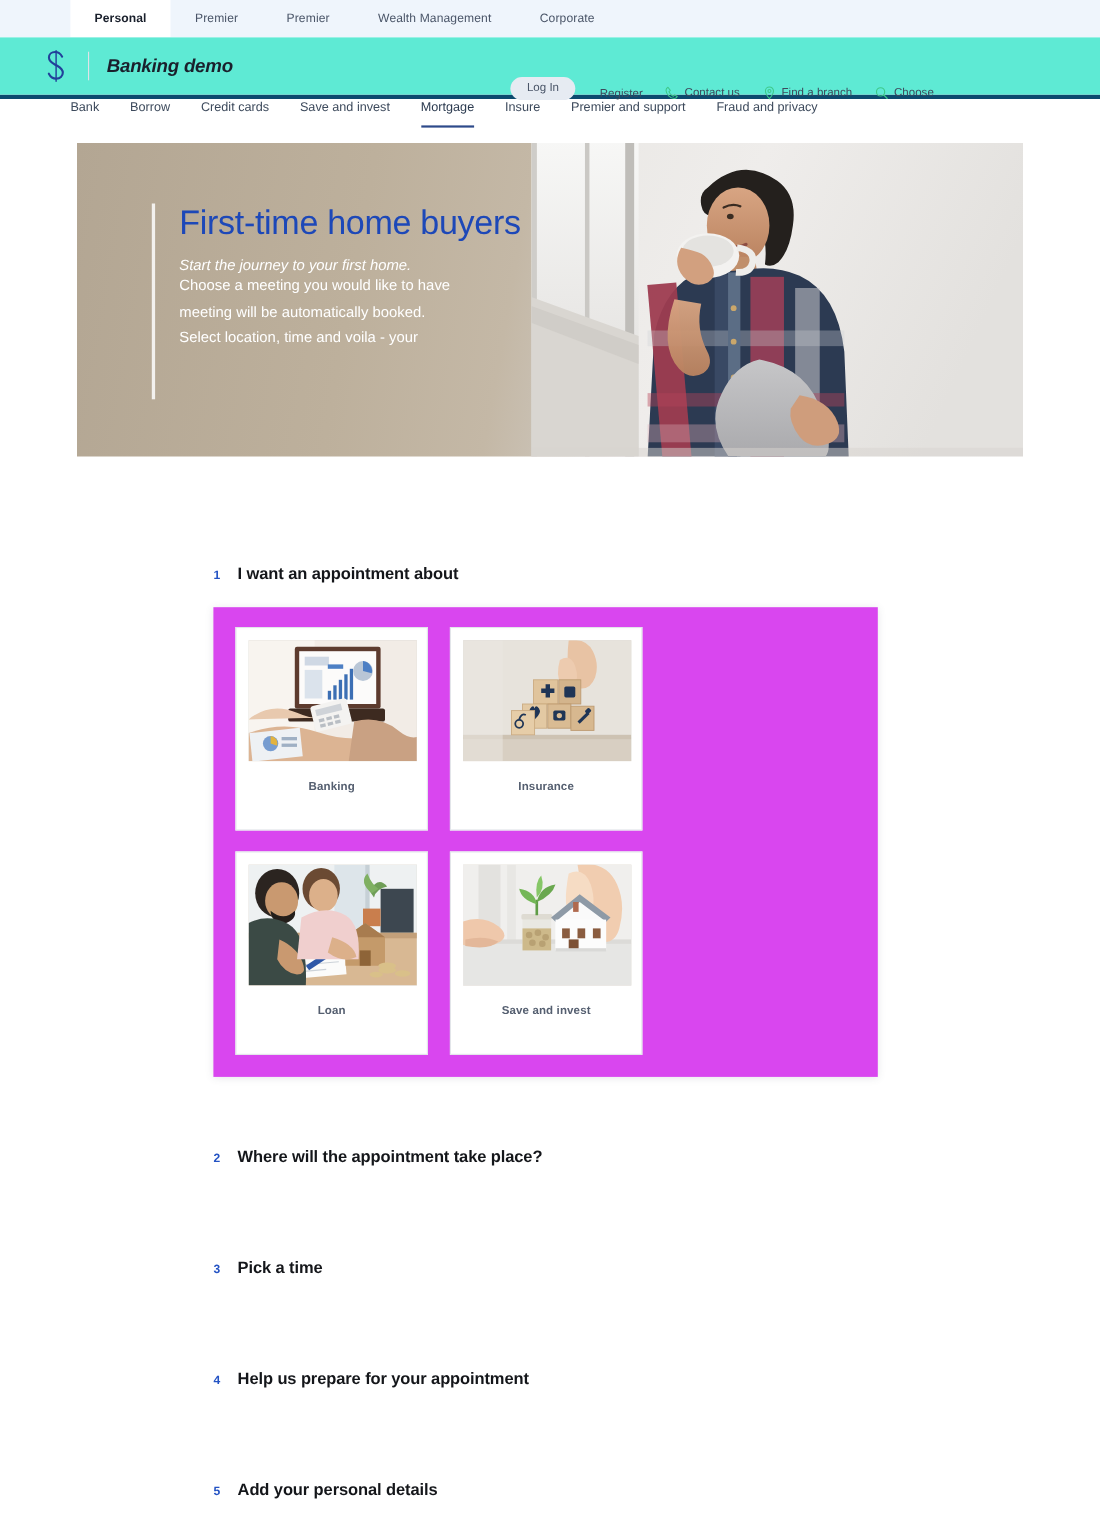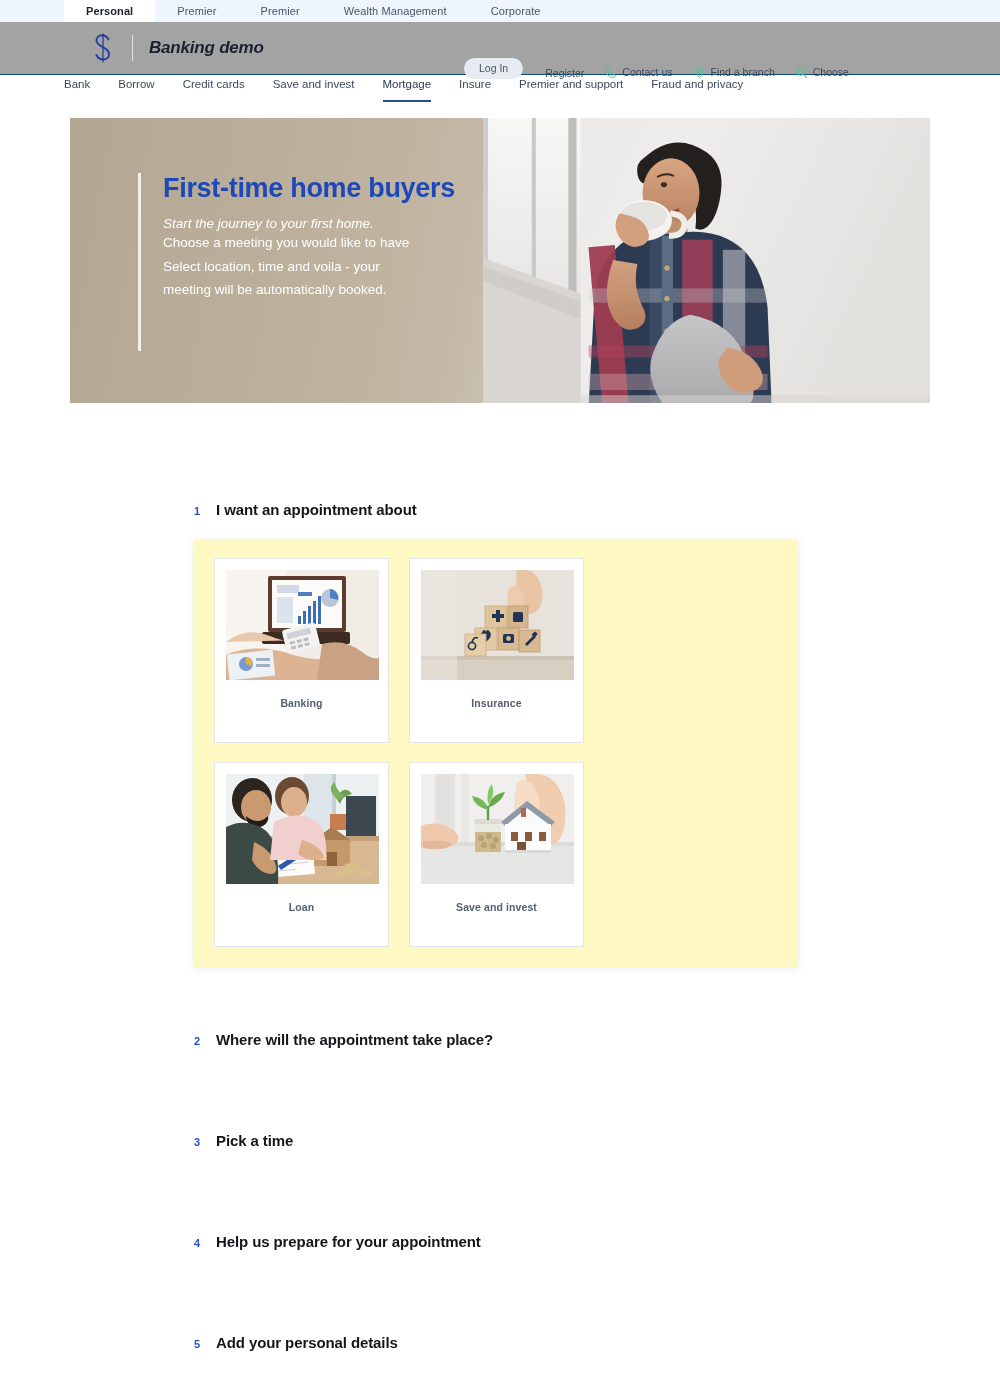--- a/index.html
+++ b/index.html
@@ -7,21 +7,21 @@
     width: 1000px;
     height: 1379px;
     background: #ffffff;
     font-family: "Liberation Sans", sans-serif;
     -webkit-font-smoothing: antialiased;
     overflow: hidden;
   }
 
   
   .segment-bar {
-    height: 22px;
+    height: 34px;
     background: #eff5fc;
     display: flex;
     align-items: stretch;
     padding-left: 64px;
     font-size: 11px;
   }
   .segment-item {
     display: flex;
     align-items: center;
     padding: 0 22px;
@@ -33,24 +33,24 @@
   }
   .segment-item.active {
     background: #ffffff;
     color: #1a202c;
     font-weight: bold;
   }
 
   
   .masthead {
     height: 52px;
-    background: #a3a3a3;
+    background: #5eead4;
     display: flex;
     align-items: center;
-    padding-left: 88px;
+    padding-left: 36px;
     padding-right: 200px;
     position: relative;
   }
   .brand {
     display: flex;
     align-items: center;
     height: 34px;
   }
   .logo-mark {
     width: 30px;
@@ -110,25 +110,25 @@
     display: inline-flex;
     align-items: center;
     justify-content: center;
     width: 13px;
     height: 13px;
   }
 
   
   .mainnav-wrap {
     background: #ffffff;
-    border-top: 1px solid #0c4a6e;
+    border-top: 4px solid #0c4a6e;
     padding-left: 64px;
     height: 32px;
     display: flex;
-    align-items: flex-end;
+    align-items: center;
   }
   .mainnav {
     display: flex;
     align-items: flex-start;
     gap: 0;
     height: 32px;
   }
   .nav-item {
     font-size: 11.5px;
     color: #3d4a5c;
@@ -161,22 +161,22 @@
   }
   .hero-text {
     position: absolute;
     left: 68px;
     top: 55px;
     padding-left: 22px;
     border-left: 3px solid #f3f1ee;
     height: 178px;
   }
   .hero-title {
-    font-size: 27px;
-    font-weight: bold;
+    font-size: 31px;
+    font-weight: normal;
     color: #1d48b8;
     letter-spacing: -0.3px;
     margin-bottom: 12px;
   }
   .hero-sub {
     font-size: 13.5px;
     font-style: italic;
     color: #ffffff;
   }
   .hero-body-line {
@@ -205,21 +205,21 @@
   .step-title {
     font-size: 15px;
     font-weight: bold;
     color: #14161a;
     letter-spacing: -0.1px;
   }
 
   .cards-panel {
     margin: 22px 0 0 194px;
     width: 604px;
-    background: #fef9c3;
+    background: #d946ef;
     box-shadow: 0 1px 7px rgba(70,80,95,0.13);
     padding: 18px 20px 20px 20px;
     display: flex;
     flex-wrap: wrap;
     gap: 19px 20px;
     align-items: flex-end;
   }
   .card {
     width: 175px;
     background: #ffffff;
@@ -400,22 +400,22 @@
 
       <path d="M240 228 q26 4 34 24 q5 14 -8 19 q-16 6 -26 -6 q-10 -13 -8 -25z" fill="#cf9d7c"></path>
       <rect x="0" y="275" width="440" height="10" fill="#d7d4d0" opacity="0.5"></rect>
     </svg>
   </div>
 
   <div class="hero-text">
     <div class="hero-title">First-time home buyers</div>
     <div class="hero-sub">Start the journey to your first home.</div>
     <div class="hero-body-line">Choose a meeting you would like to have</div>
+    <div class="hero-body-line">meeting will be automatically booked.</div>
     <div class="hero-body-line">Select location, time and voila - your</div>
-    <div class="hero-body-line">meeting will be automatically booked.</div>
   </div>
 </div>
 
 <div class="content">
 
   <div class="step-head">
     <span class="step-num">1</span>
     <span class="step-title">I want an appointment about</span>
   </div>
 

